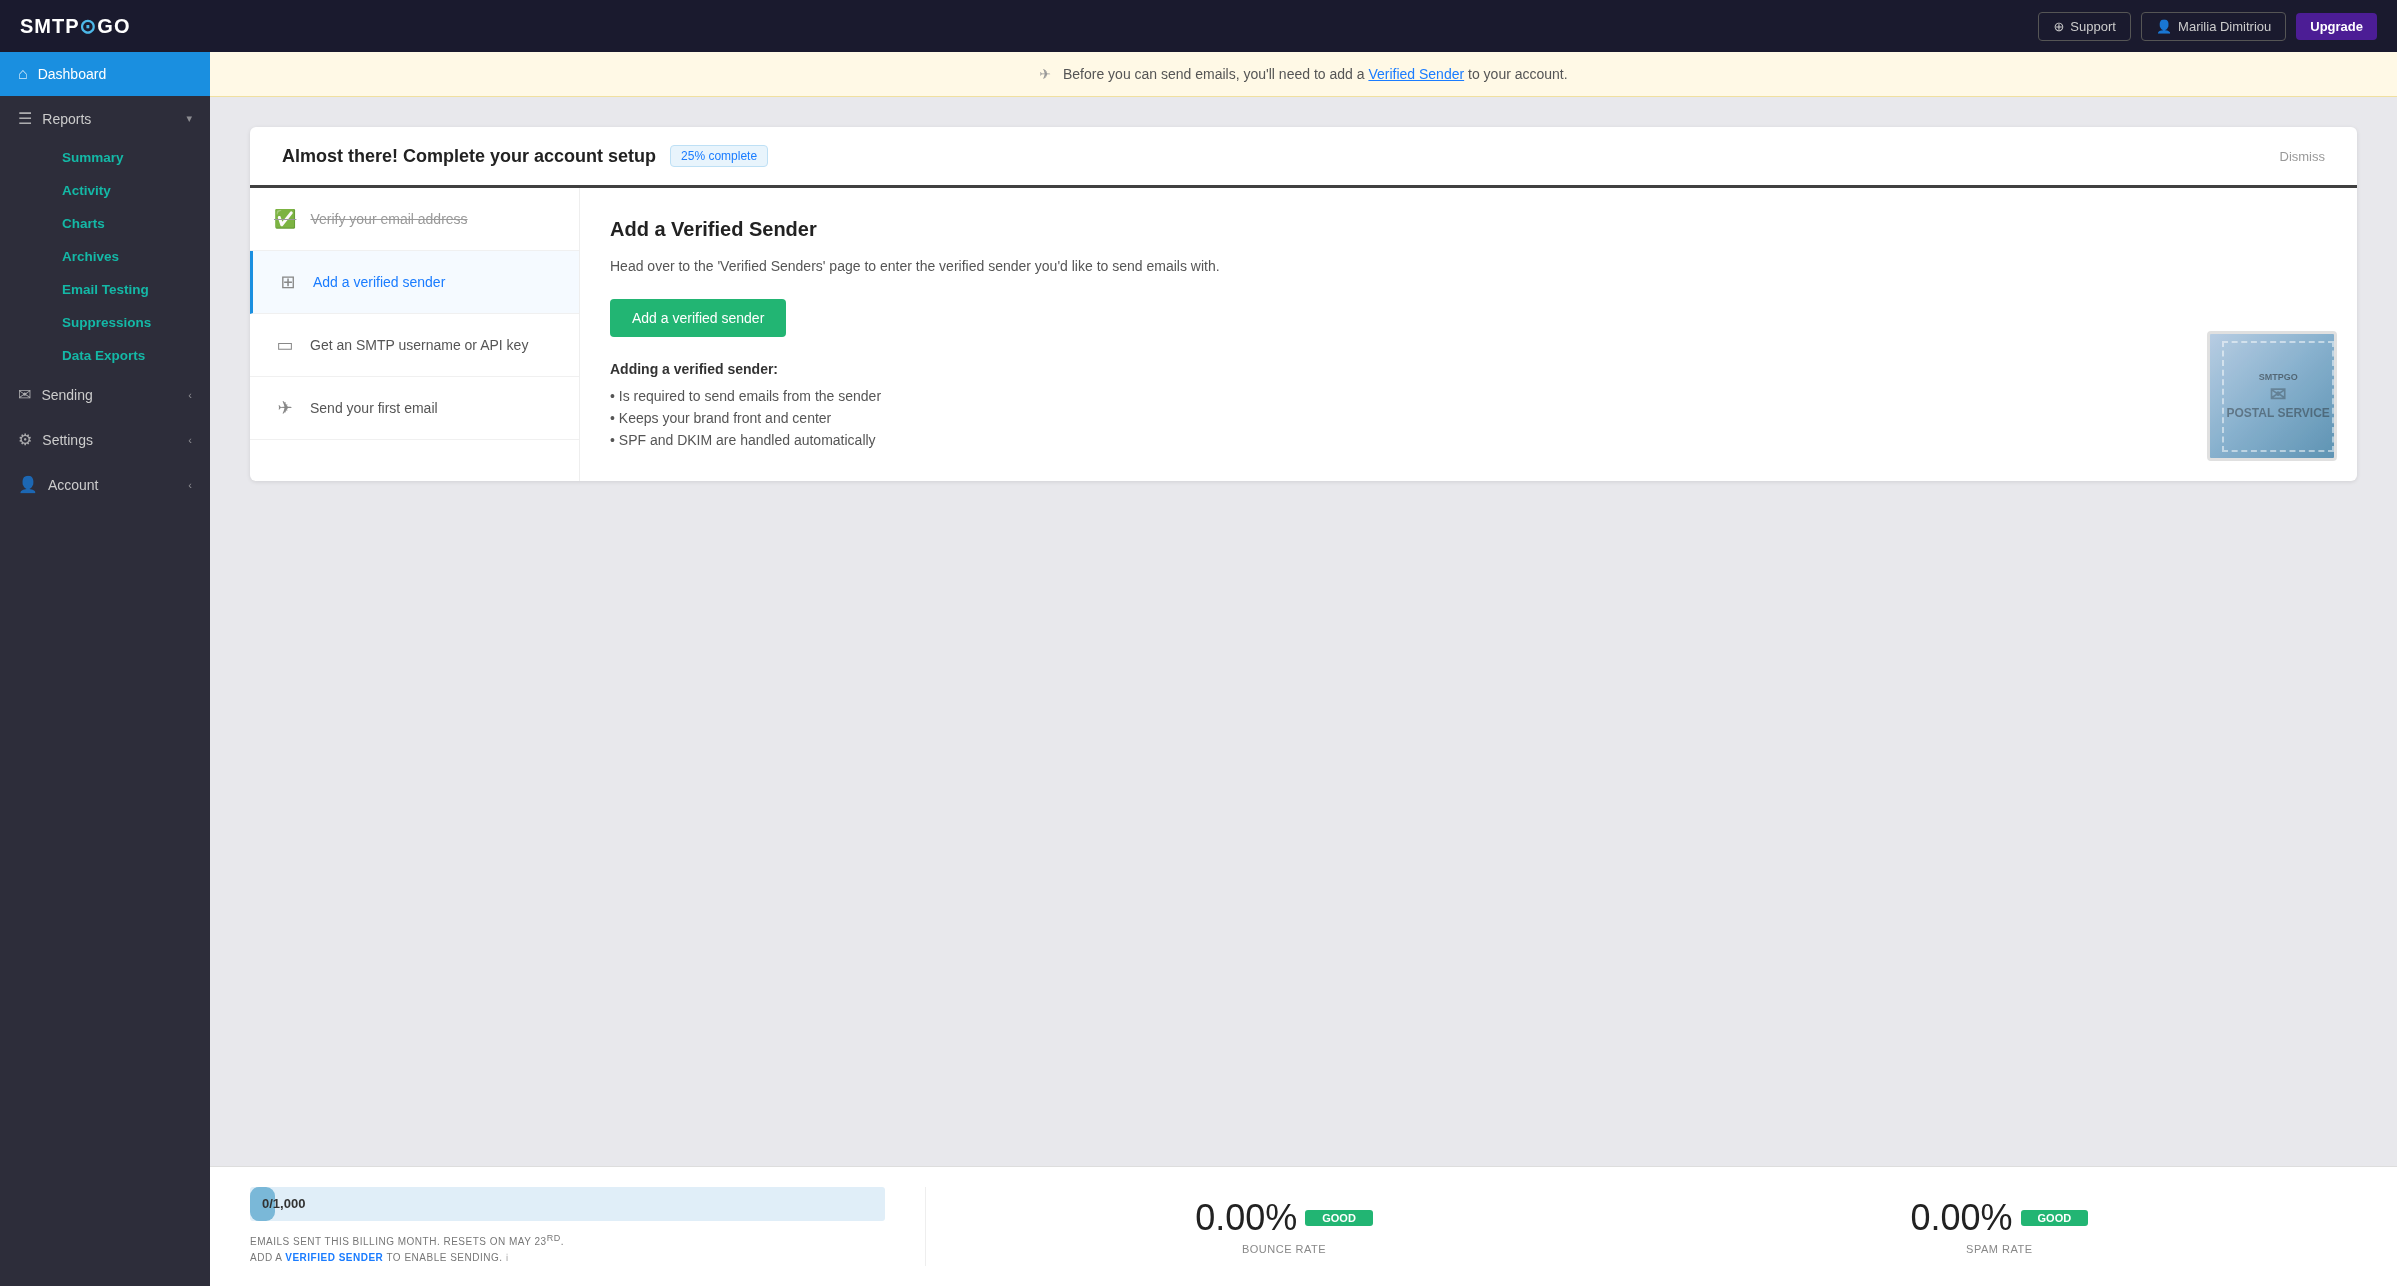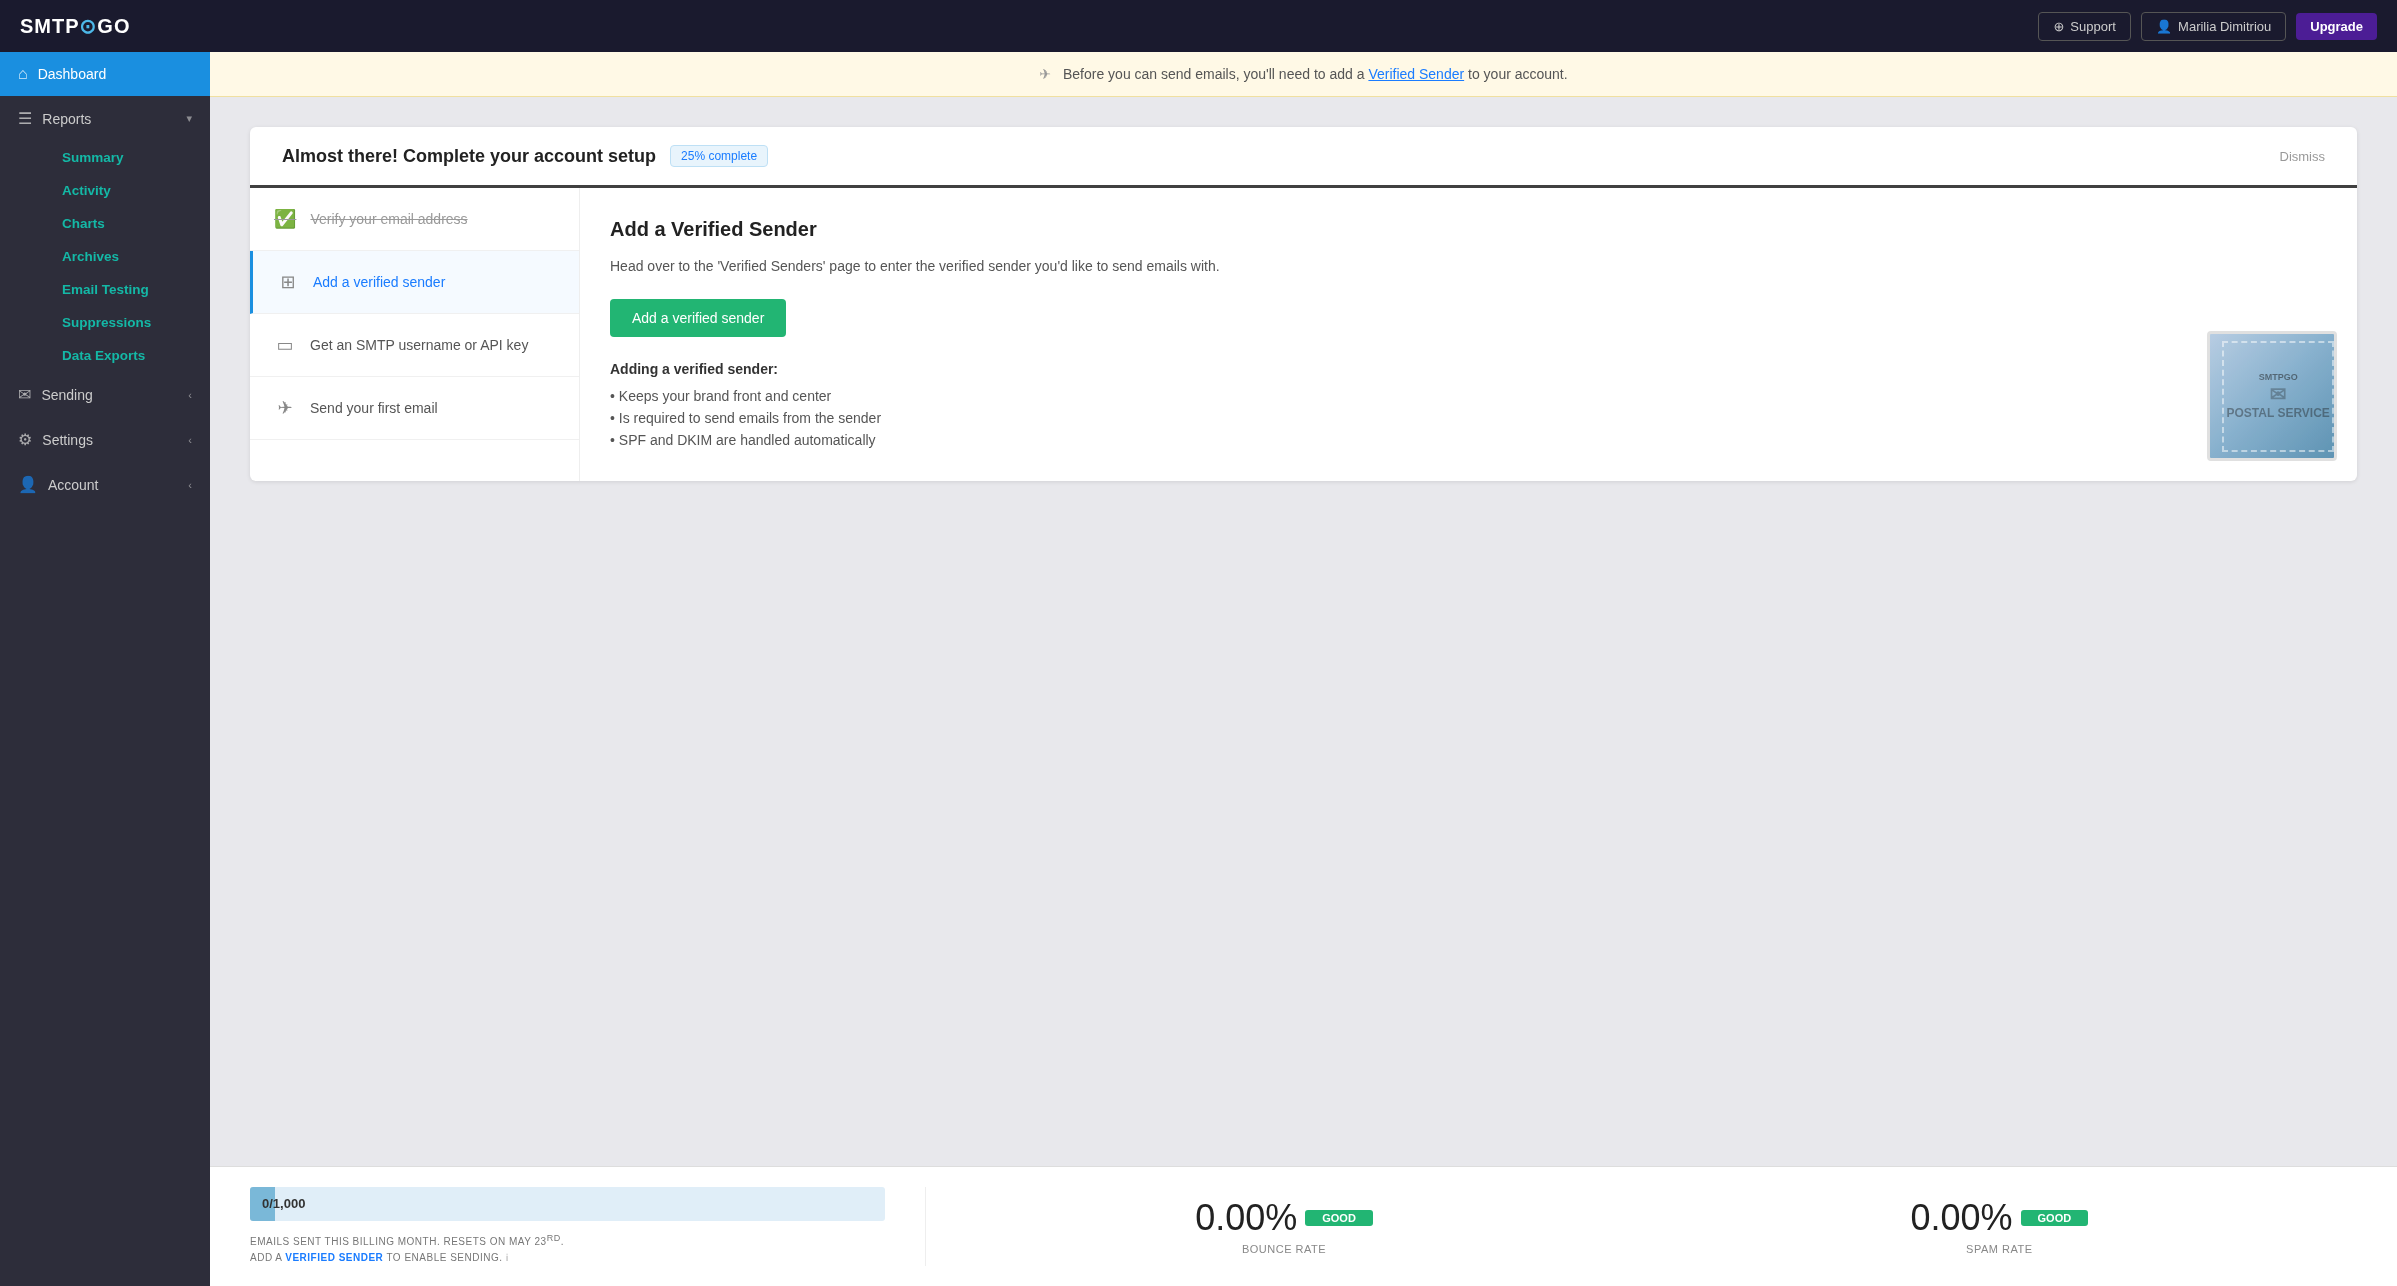--- a/index.html
+++ b/index.html
@@ -270,20 +270,21 @@
     }
     .usage-bar-fill {
       background: #7ab8d8;
       height: 100%;
       display: flex;
       align-items: center;
       padding-left: 12px;
       font-size: 13px;
       color: #333;
       font-weight: 600;
+      border-radius: 9px;
     }
     .usage-label {
       font-size: 10px;
       color: #777;
       text-transform: uppercase;
       letter-spacing: 0.5px;
       line-height: 1.6;
     }
     .usage-link {
       color: #1a7cff;
@@ -445,22 +446,22 @@
           </div>
 
           <div class="setup-detail">
             <div class="setup-detail-title">Add a Verified Sender</div>
             <div class="setup-detail-text">Head over to the 'Verified Senders' page to enter the verified sender you'd like to send emails with.</div>
             <button class="add-sender-btn">Add a verified sender</button>
 
             <div class="adding-info">
               <strong>Adding a verified sender:</strong>
               <ul>
+                <li>Is required to send emails from the sender</li>
                 <li>Keeps your brand front and center</li>
-                <li>Is required to send emails from the sender</li>
                 <li>SPF and DKIM are handled automatically</li>
               </ul>
             </div>
 
             
             <div class="stamp-img">
               <div class="stamp-inner">
                 <div style="font-size:9px;color:rgba(0,0,0,0.5);">SMTPGO</div>
                 <div style="font-size:20px;color:rgba(0,0,0,0.3);">✉</div>
                 <div style="font-size:12px;color:rgba(0,0,0,0.4);">POSTAL SERVICE</div>

